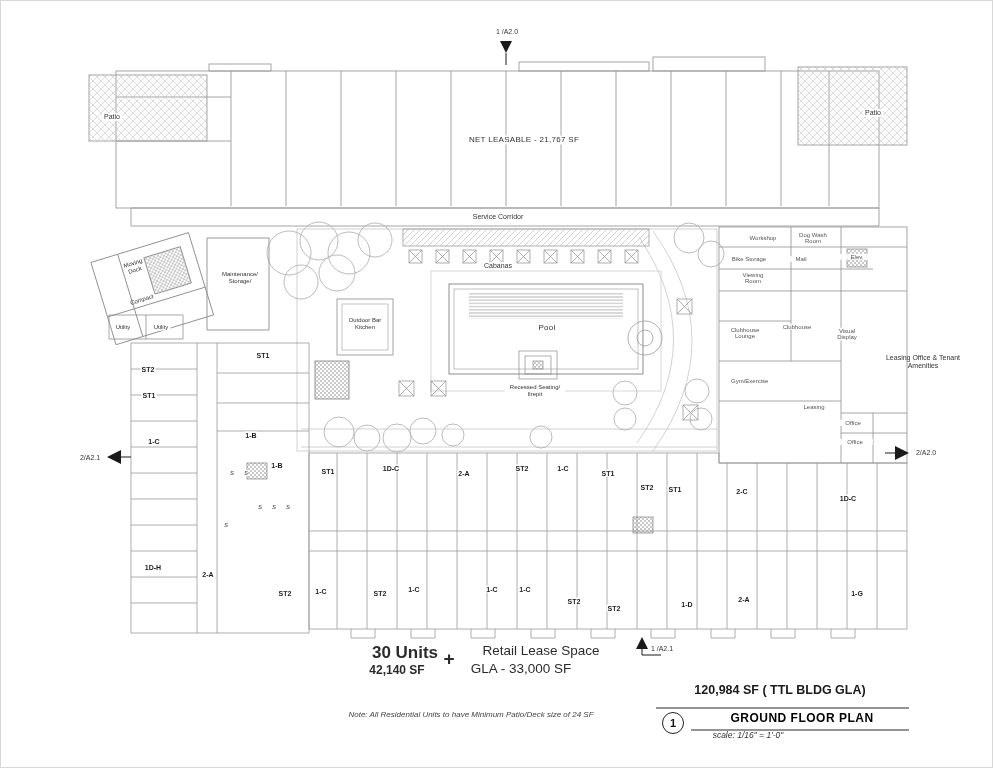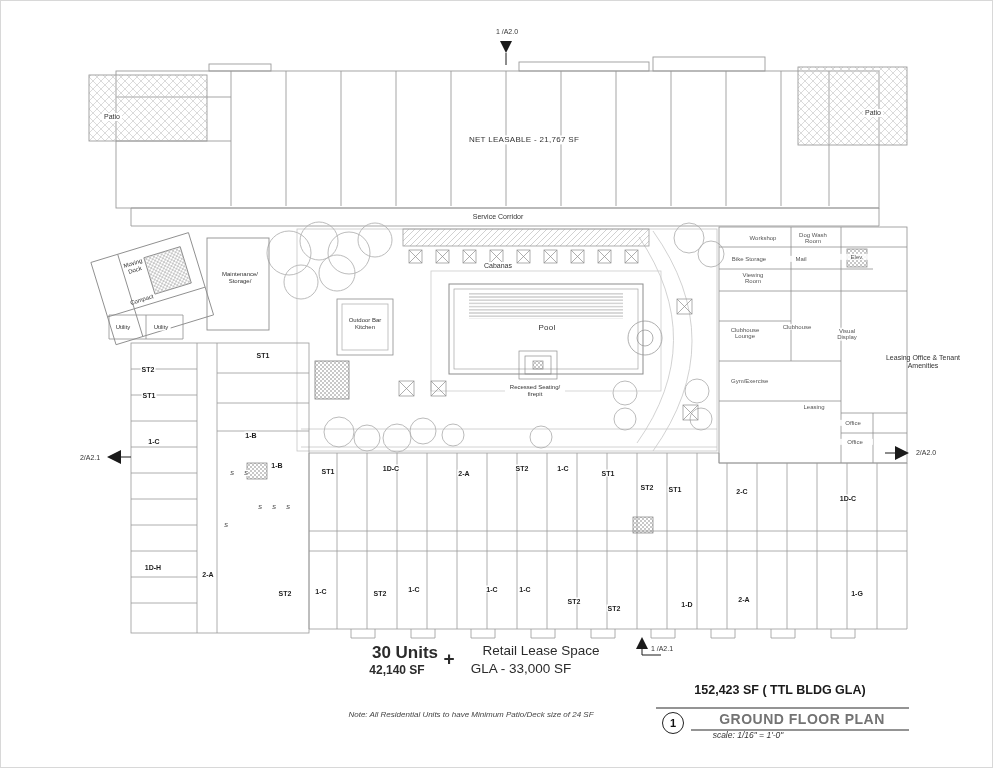--- a/index.html
+++ b/index.html
@@ -15,21 +15,21 @@
   .rot { transform:translate(-50%,-50%) rotate(-17deg); }
   .unit-lbl { position:absolute; transform:translate(-50%,-50%); font-size:7px; font-weight:700; color:#1c1c1c; white-space:nowrap; background:#fff; padding:0 1px; }
   .room-lbl { position:absolute; transform:translate(-50%,-50%); font-size:6px; color:#555; text-align:center; line-height:1.05; width:36px; background:rgba(255,255,255,.85); }
   .stair-lbl { position:absolute; transform:translate(-50%,-50%); font-size:6px; font-style:italic; color:#444; background:#fff; }
   .big { font-size:17px; font-weight:700; color:#2b2b2b; }
   .med { font-size:12px; font-weight:700; color:#2b2b2b; }
   .plus { font-size:19px; font-weight:600; color:#2b2b2b; }
   .retail-t { font-size:13.5px; font-weight:500; color:#2b2b2b; }
   .note { font-size:8px; font-style:italic; color:#444;margin-top:24px; }
   .ttl { font-size:12.5px; font-weight:700; color:#1a1a1a; }
-  .plan-title { font-size:14px; font-weight:700; letter-spacing:.5px; color:#737373; }
+  .plan-title { font-size:12px; font-weight:700; letter-spacing:.5px; color:#000000; }
   .scale-t { font-size:8.5px; font-style:italic; color:#333; }
   .sheet-circle { position:absolute; left:661px; top:711px; width:22px; height:22px; border:1.5px solid #222; border-radius:50%; display:flex; align-items:center; justify-content:center; font-size:11px; font-weight:700; color:#111; }
 </style>
 </head>
 <body>
 
 <div class="canvas">
 
   <svg class="plan" width="993" height="768" viewBox="0 0 993 768">
     <defs>
@@ -202,21 +202,21 @@
   <div class="lbl fs7" style="left:925px;top:452px;">2/A2.0</div>
   <div class="lbl fs7" style="left:661px;top:648px;">1 /A2.1</div>
 
   <div class="lbl big" style="left:404px;top:652px;">30 Units</div>
   <div class="lbl med" style="left:396px;top:670px;">42,140 SF</div>
   <div class="lbl plus" style="left:448px;top:658px;">+</div>
   <div class="lbl retail-t" style="left:540px;top:650px;">Retail Lease Space</div>
   <div class="lbl retail-t" style="left:520px;top:668px;">GLA - 33,000 SF</div>
   <div class="lbl note" style="left:470px;top:690px;">Note: All Residential Units to have Minimum Patio/Deck size of 24 SF</div>
 
-  <div class="lbl ttl" style="left:779px;top:689px;">152,423 SF ( TTL BLDG GLA)</div>
+  <div class="lbl ttl" style="left:779px;top:689px;">120,984 SF ( TTL BLDG GLA)</div>
   <div class="sheet-circle">1</div>
   <div class="lbl plan-title" style="left:801px;top:718px;">GROUND FLOOR PLAN</div>
   <div class="lbl scale-t" style="left:747px;top:735px;">scale: 1/16" = 1'-0"</div>
 
   <div id="unit-layer">
       <span class="unit-lbl" style="left: 147px; top: 368px;">ST2</span>
       <span class="unit-lbl" style="left: 148px; top: 394px;">ST1</span>
       <span class="unit-lbl" style="left: 262px; top: 354px;">ST1</span>
       <span class="unit-lbl" style="left: 153px; top: 440px;">1-C</span>
       <span class="unit-lbl" style="left: 250px; top: 434px;">1-B</span>

